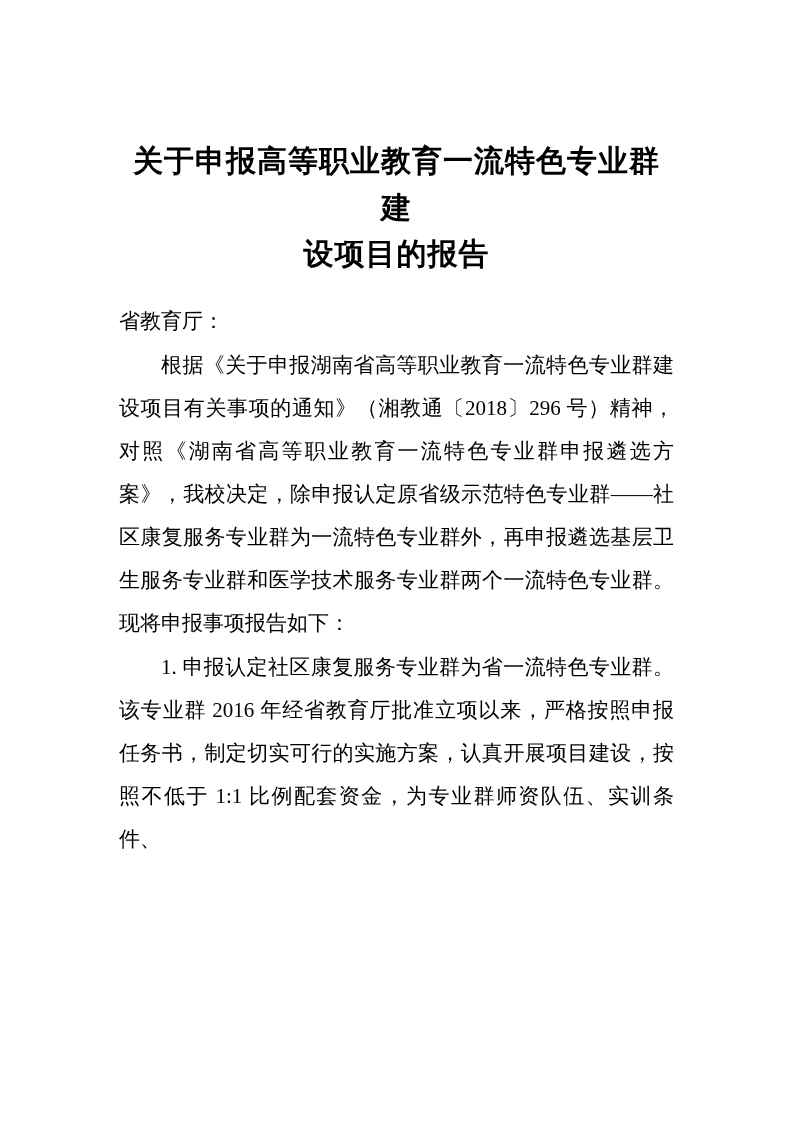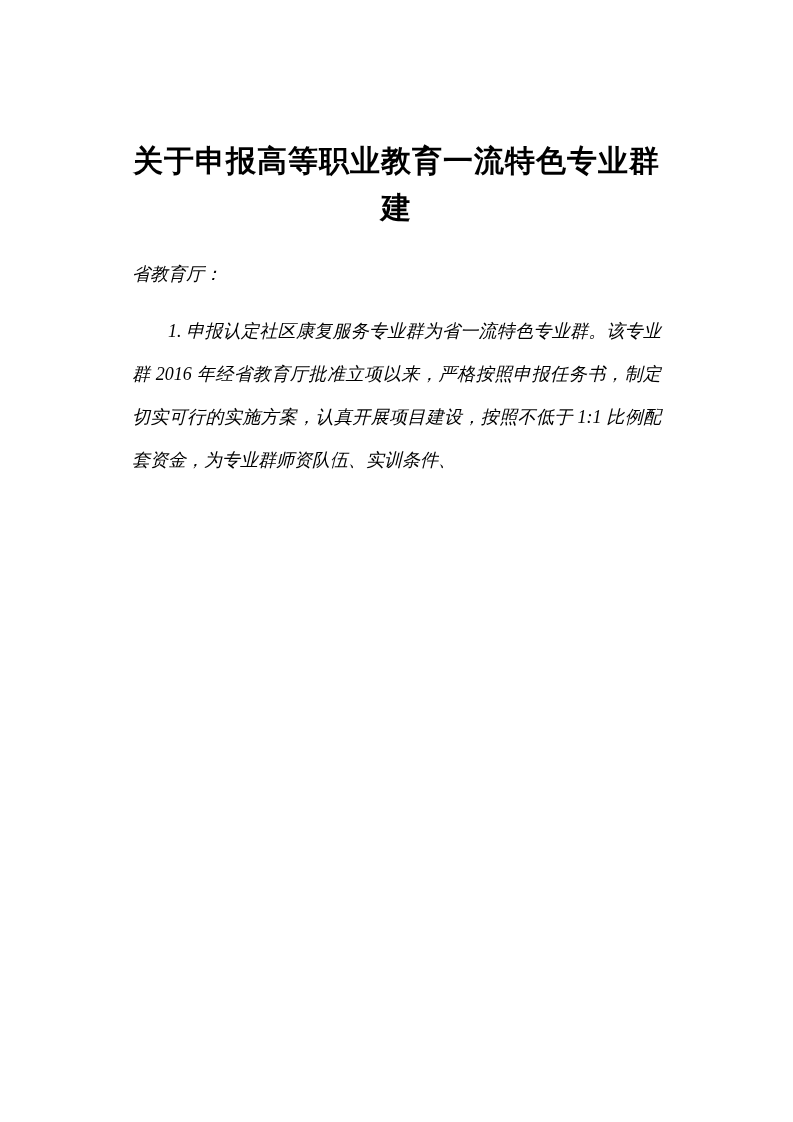--- a/index.html
+++ b/index.html
@@ -24,35 +24,36 @@
     font-weight: bold;
     text-align: center;
     line-height: 1.55;
     margin: 0 0 22px 0;
     letter-spacing: 1px;
   }
   .doc-title .title-line {
     display: block;
   }
   .body-text p {
-    font-size: 18px;
+    font-size: 21px;
     line-height: 43px;
     text-align: justify;
-    margin: 14px;
+    margin: 1px;
     word-break: break-all;
-    font-style: italic;
   }
   .body-text p.indent {
     text-indent: 2em;
   }
 </style>
 </head>
 <body>
 
 <div class="page">
   <h1 class="doc-title">
     <span class="title-line">关于申报高等职业教育一流特色专业群建</span>
+    <span class="title-line">设项目的报告</span>
   </h1>
   <div class="body-text">
     <p>省教育厅：</p>
+    <p class="indent">根据《关于申报湖南省高等职业教育一流特色专业群建设项目有关事项的通知》（湘教通〔2018〕296 号）精神，对照《湖南省高等职业教育一流特色专业群申报遴选方案》，我校决定，除申报认定原省级示范特色专业群——社区康复服务专业群为一流特色专业群外，再申报遴选基层卫生服务专业群和医学技术服务专业群两个一流特色专业群。现将申报事项报告如下：</p>
     <p class="indent">1. 申报认定社区康复服务专业群为省一流特色专业群。该专业群 2016 年经省教育厅批准立项以来，严格按照申报任务书，制定切实可行的实施方案，认真开展项目建设，按照不低于 1:1 比例配套资金，为专业群师资队伍、实训条件、</p>
   </div>
 </div>
 
 </body></html>

